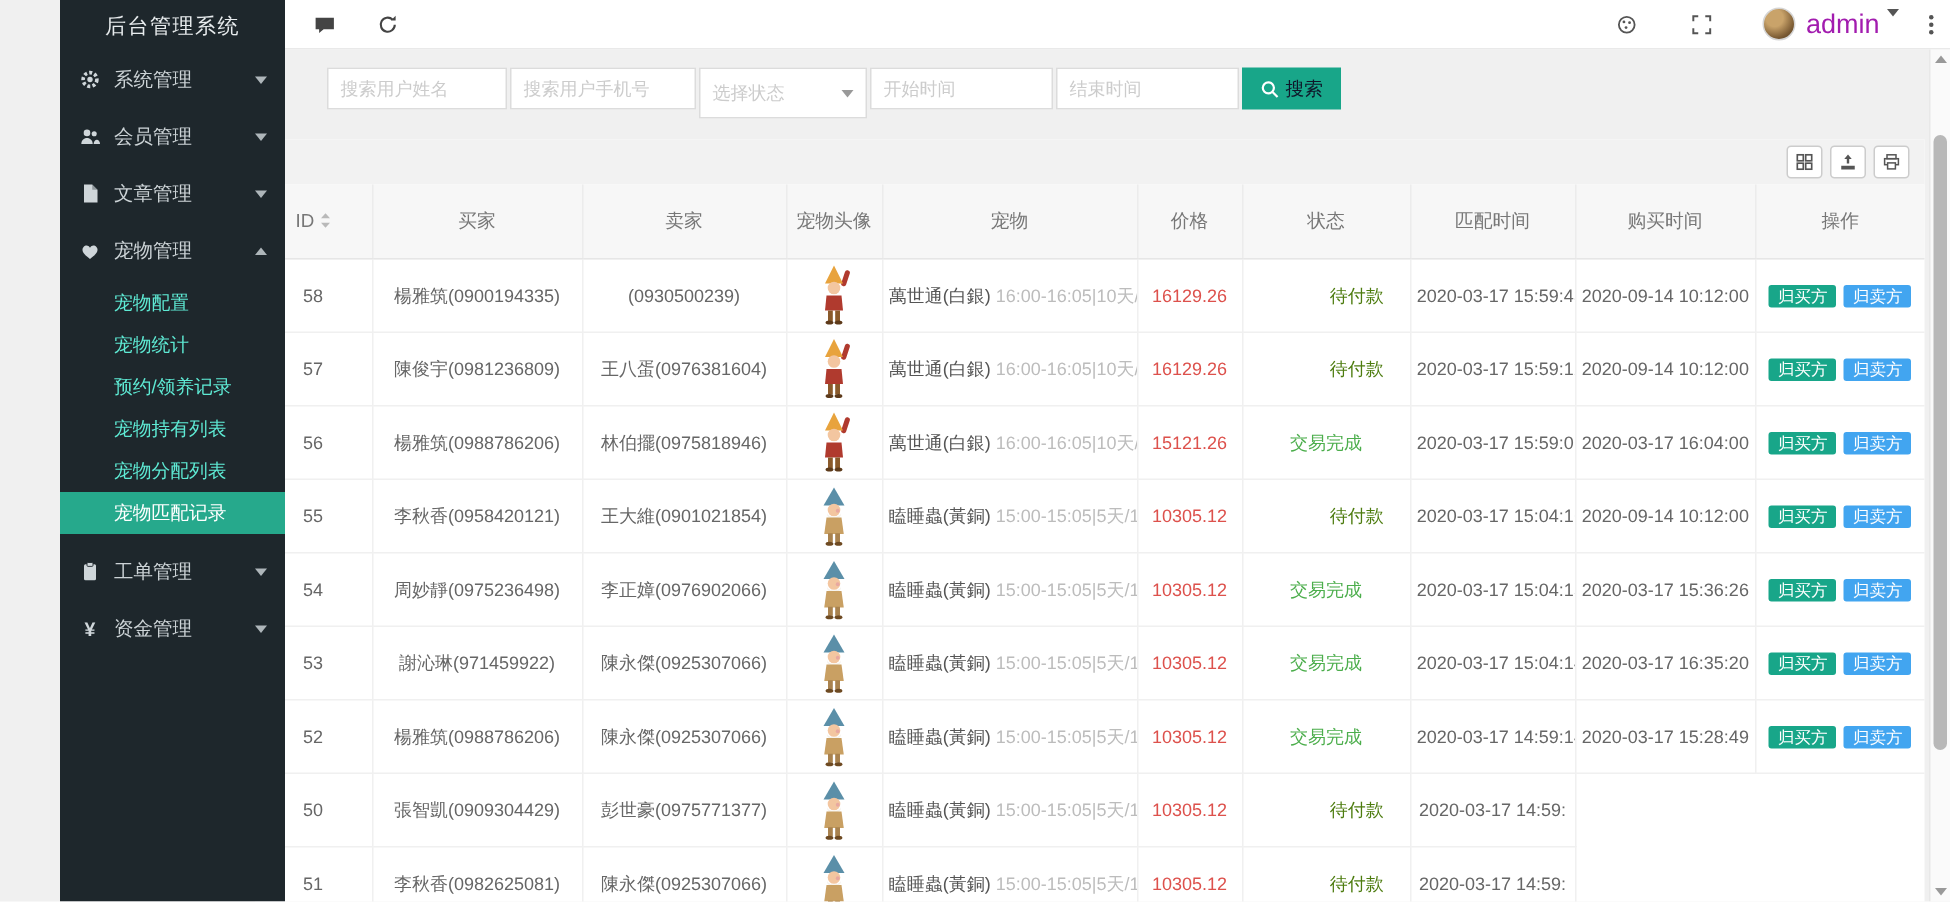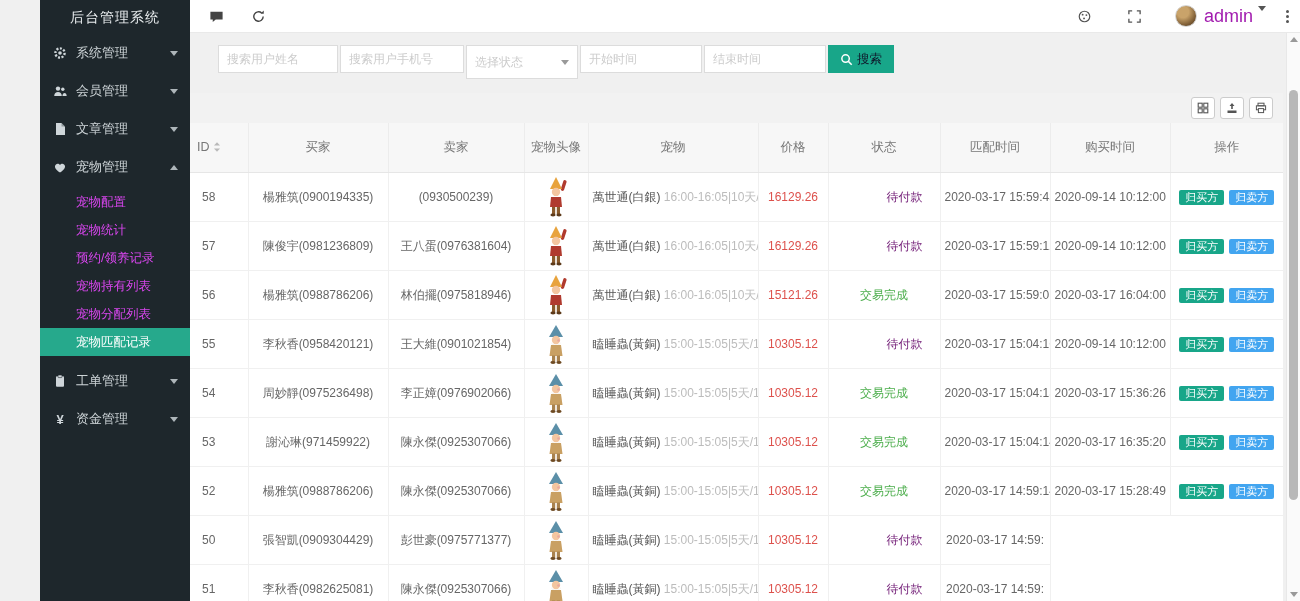--- a/index.html
+++ b/index.html
@@ -11,21 +11,21 @@
   
   .sidebar{position:absolute;left:0;top:0;width:150px;height:601px;background:#1e272c;color:#ccd3d6;z-index:5;margin-left:40px;}
   .side-title{height:34px;line-height:34px;text-align:center;color:#e8ecee;font-size:14px;letter-spacing:1px;}
   .side-item{height:38px;display:flex;align-items:center;padding:0 12px;cursor:pointer;font-size:13px;}
   .side-item .ic{width:16px;height:16px;margin-right:8px;display:inline-flex;align-items:center;justify-content:center;color:#cfd6da;}
   .side-item .ic svg{width:14px;height:14px;}
   .side-item .lbl{flex:1;}
   .caret{width:0;height:0;border-left:4px solid transparent;border-right:4px solid transparent;border-top:5px solid #aeb6ba;}
   .caret.up{border-top:none;border-bottom:5px solid #aeb6ba;}
   .side-sub{padding:2px 0 6px 0;}
-  .side-sub-item{height:28px;line-height:28px;padding-left:36px;font-size:12.5px;color:#d946ef;cursor:pointer;}
+  .side-sub-item{height:28px;line-height:28px;padding-left:36px;font-size:12.5px;color:#5eead4;cursor:pointer;}
   .side-sub-item.active{background:#26a98c;color:#fff;}
   .yen{font-size:13px;font-weight:bold;}
   
   .topbar{position:absolute;left:150px;top:0;right:0;height:33px;background:#fff;border-bottom:1px solid #e9e9e9;display:flex;align-items:center;padding:0 10px;box-sizing:border-box;}
   .tb-btn{width:28px;height:24px;display:inline-flex;align-items:center;justify-content:center;color:#444;background:none;border:none;cursor:pointer;margin-right:14px;padding:0;}
   .tb-btn svg{width:15px;height:15px;}
   .tb-right{margin-left:auto;display:flex;align-items:center;}
   .tb-right .tb-btn{margin-right:0;margin-left:22px;color:#555;}
   .avatar{width:20px;height:20px;border-radius:50%;margin-left:26px;background:radial-gradient(circle at 35% 30%,#c9a36a 0 30%,#7a5a33 70%,#4c3821 100%);border:1px solid #d5d5d5;}
   .admin-name{margin-left:7px;font-size:18px;color:#a21caf;cursor:pointer;display:flex;}
@@ -48,21 +48,21 @@
   .mini-btn{width:24px;height:22px;background:#fff;border:1px solid #ccc;border-radius:3px;display:inline-flex;align-items:center;justify-content:center;color:#555;cursor:pointer;padding:0;}
   .mini-btn svg{width:12px;height:12px;}
   table{border-collapse:collapse;table-layout:fixed;width:1113px;font-size:12px;color:#666;}
   thead th{height:47px;background:#f7f7f7;font-weight:normal;color:#777;border-right:1px solid #ececec;border-bottom:1px solid #e6e6e6;font-size:12.5px;}
   thead th:last-child{border-right:none;}
   tbody td{height:48px;text-align:center;border-right:1px solid #f0f0f0;border-bottom:1px solid #f0f0f0;padding:0 4px;overflow:hidden;white-space:nowrap;}
   tbody td:last-child{border-right:none;}
   tbody td.blank{border:none;}
   .sort-ic{display:inline-block;vertical-align:-2px;margin-left:3px;color:#b9b9b9;}
   .price{color:#dd514c;}
-  .st-pending{color:#701a75;padding-left:45px;}
+  .st-pending{color:#4d7c0f;padding-left:45px;}
   .st-done{color:#4cae4c;}
   .pet-name{color:#555;}
   .pet-detail{color:#bcbcbc;}
   .act-btn{border:none;color:#fff;font-size:11px;padding:0 6px;border-radius:2px;cursor:pointer;font-family:inherit;}
   .act-buyer{background:#18a689;margin-right:5px;}
   .act-seller{background:#42a5f0;}
   .avatar-svg{display:block;margin:2px auto;}
   
   .v-scroll{position:absolute;right:0;top:33px;bottom:0;width:14px;background:#fafafa;border-left:1px solid #e8e8e8;box-sizing:border-box;}
   .v-thumb{position:absolute;left:2px;width:9px;top:57px;height:410px;background:#b8b8b8;border-radius:5px;}

